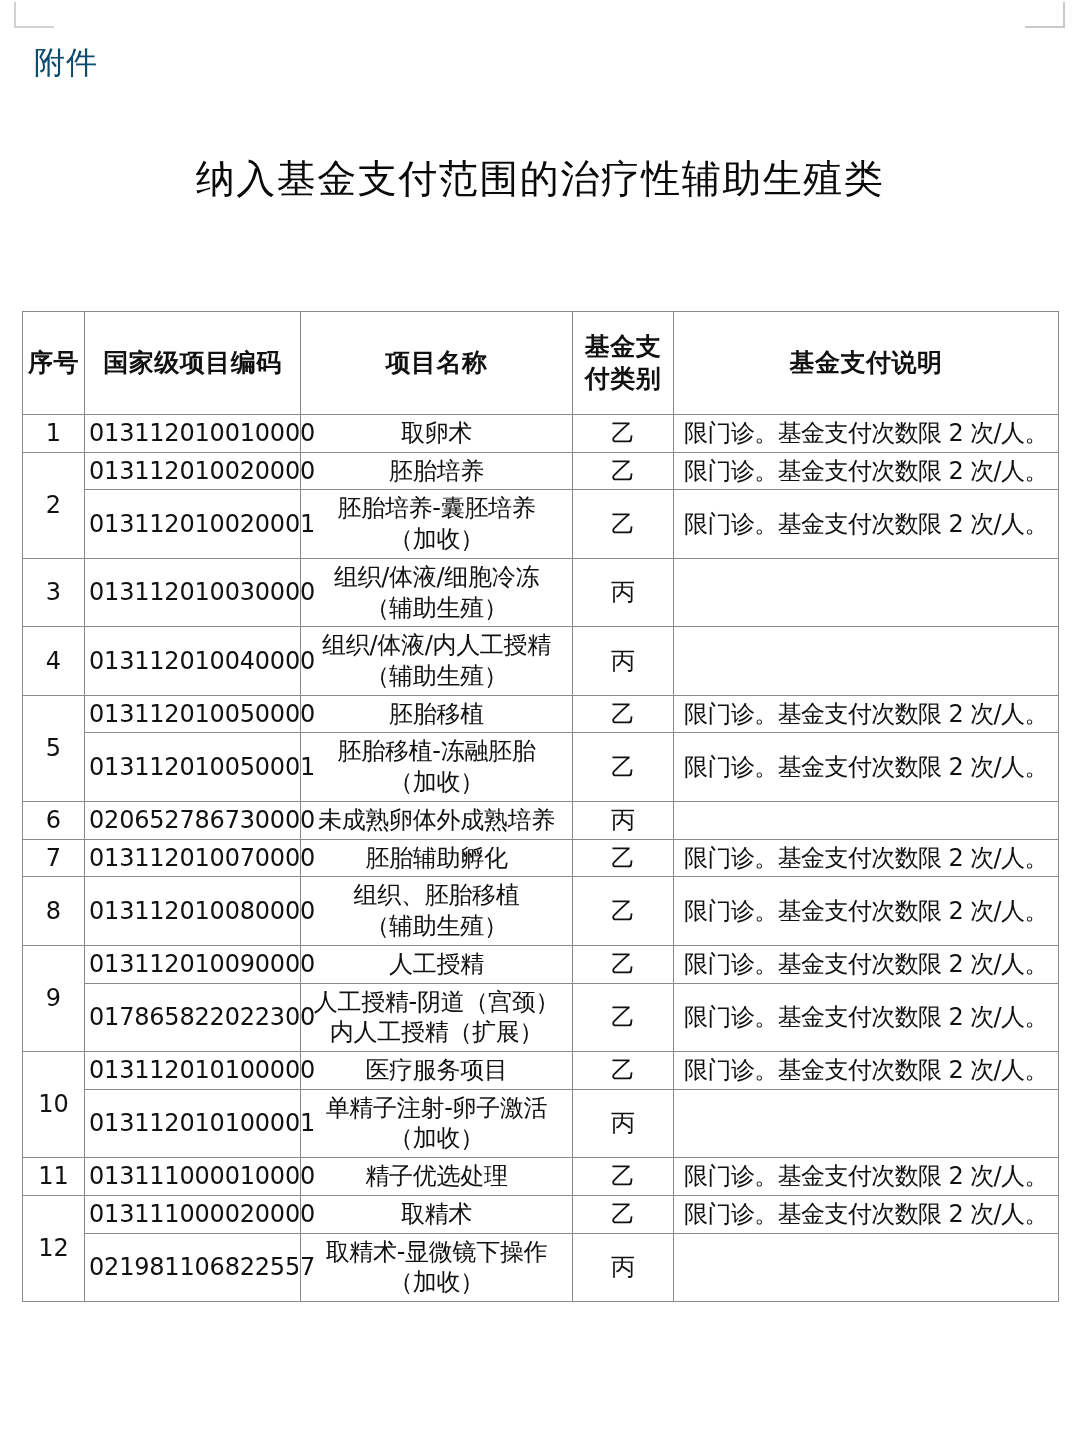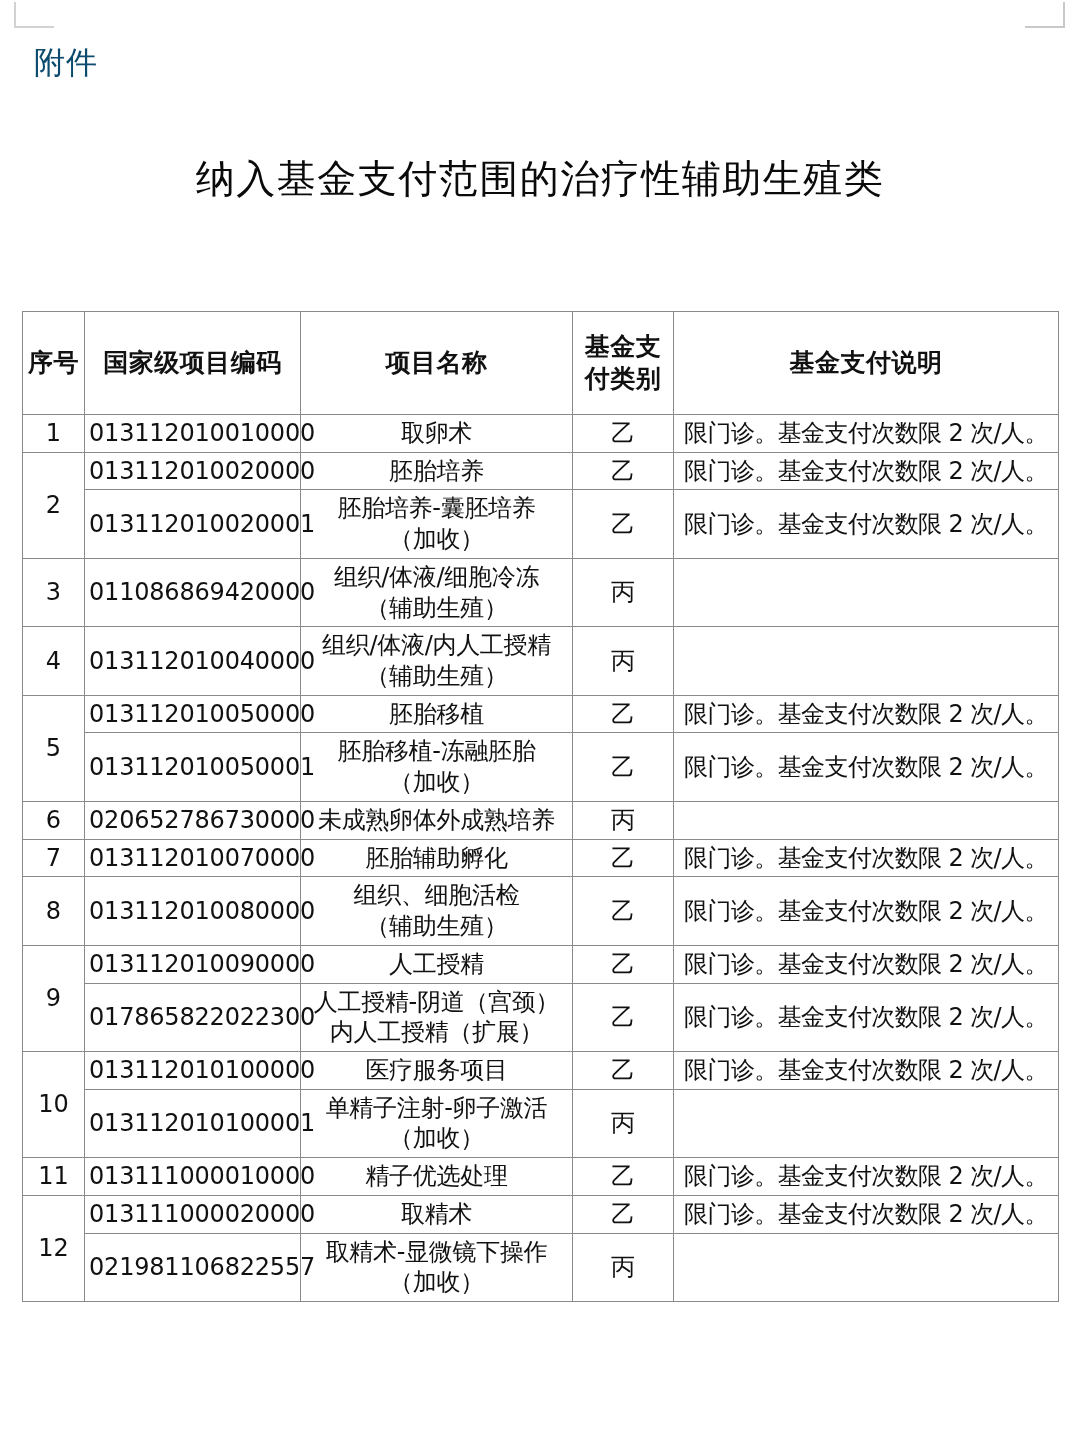--- a/index.html
+++ b/index.html
@@ -185,21 +185,21 @@
           <td class="cell-note">限门诊。基金支付次数限 2 次/人。</td>
         </tr>
         <tr>
           <td class="cell-code">013112010020001</td>
           <td class="cell-name"><span>胚胎培养-囊胚培养</span><span class="name-sub">（加收）</span></td>
           <td class="cell-cat">乙</td>
           <td class="cell-note">限门诊。基金支付次数限 2 次/人。</td>
         </tr>
         <tr>
           <td class="cell-seq">3</td>
-          <td class="cell-code">011086869420000</td>
+          <td class="cell-code">013112010030000</td>
           <td class="cell-name"><span>组织/体液/细胞冷冻</span><span class="name-sub">（辅助生殖）</span></td>
           <td class="cell-cat">丙</td>
           <td class="cell-note empty"></td>
         </tr>
         <tr>
           <td class="cell-seq">4</td>
           <td class="cell-code">013112010040000</td>
           <td class="cell-name"><span>组织/体液/内人工授精</span><span class="name-sub">（辅助生殖）</span></td>
           <td class="cell-cat">丙</td>
           <td class="cell-note empty"></td>
@@ -227,21 +227,21 @@
         <tr>
           <td class="cell-seq">7</td>
           <td class="cell-code">013112010070000</td>
           <td class="cell-name"><span>胚胎辅助孵化</span></td>
           <td class="cell-cat">乙</td>
           <td class="cell-note">限门诊。基金支付次数限 2 次/人。</td>
         </tr>
         <tr>
           <td class="cell-seq">8</td>
           <td class="cell-code">013112010080000</td>
-          <td class="cell-name"><span>组织、细胞活检</span><span class="name-sub">（辅助生殖）</span></td>
+          <td class="cell-name"><span>组织、胚胎移植</span><span class="name-sub">（辅助生殖）</span></td>
           <td class="cell-cat">乙</td>
           <td class="cell-note">限门诊。基金支付次数限 2 次/人。</td>
         </tr>
         <tr>
           <td class="cell-seq" rowspan="2">9</td>
           <td class="cell-code">013112010090000</td>
           <td class="cell-name"><span>人工授精</span></td>
           <td class="cell-cat">乙</td>
           <td class="cell-note">限门诊。基金支付次数限 2 次/人。</td>
         </tr>

